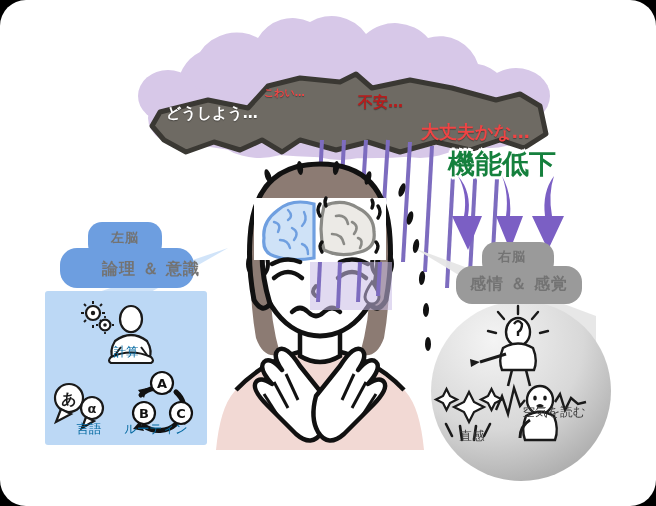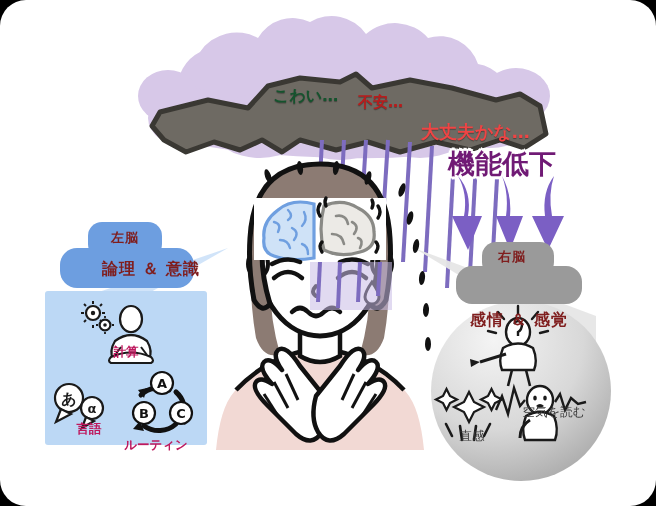--- a/index.html
+++ b/index.html
@@ -5,29 +5,29 @@
   html,body{margin:0;padding:0;background:#000;}
   body{width:656px;height:506px;overflow:hidden;
        font-family:"DejaVu Sans","Liberation Sans",sans-serif;}
   #canvas{position:relative;width:656px;height:506px;background:#ffffff;
           border-radius:26px;overflow:hidden;}
   .abs{position:absolute;}
   svg{display:block;}
   .nosel{user-select:none;}
 
   
-  .pill-text{font-weight:700;letter-spacing:1px;color:#7f1d1d;
+  .pill-text{font-weight:700;letter-spacing:1px;color:#737373;
              text-align:center;white-space:nowrap;}
   .pill-small{font-size:13px;}
   .pill-big{font-size:16px;}
 
-  .cap{font-size:12.5px;color:#be185d;text-align:center;white-space:nowrap;font-weight:bold;}
+  .cap{font-size:12.5px;color:#0369a1;text-align:center;white-space:nowrap;}
   .cap-r{font-size:12.5px;color:#3a3a3a;text-align:center;white-space:nowrap;}
 
-  .headline{font-size:27px;font-weight:700;color:#701a75;white-space:nowrap;
+  .headline{font-size:27px;font-weight:700;color:#15803d;white-space:nowrap;
             text-shadow:
               2px 0 0 #fff, -2px 0 0 #fff, 0 2px 0 #fff, 0 -2px 0 #fff,
               2px 2px 0 #fff, -2px 2px 0 #fff, 2px -2px 0 #fff, -2px -2px 0 #fff,
               3px 0 0 #fff, -3px 0 0 #fff, 0 3px 0 #fff, 0 -3px 0 #fff;}
 </style>
 </head>
 <body>
 
 <div id="canvas">
 
@@ -76,21 +76,22 @@
         M160,112
         L208,100 L248,108 L268,86 L300,78 L340,82 L356,74
         L372,88 L410,80 L452,88 L496,100 L520,94 L540,106
         L546,134 L524,148 L500,140 L470,150 L436,142
         L400,152 L368,142 L336,150 L300,140 L282,152
         L262,140 L240,150 L214,142 L186,152 L164,140
         L152,126 Z"></path>
     </g>
   </svg>
 
-  <div class="abs nosel" style="left:273px;top:86px;color:#14532d;font-weight:700;font-size:16px;text-shadow:0 1px 1px rgba(0,0,0,.35)">こわい…</div>
+  <div class="abs nosel" style="left:166px;top:104px;color:#fff;font-weight:700;font-size:15px;text-shadow:0 1px 1px rgba(0,0,0,.35)">どうしよう…</div>
+  <div class="abs nosel" style="left:264px;top:86px;color:#ef4444;font-weight:700;font-size:10px;text-shadow:0 1px 1px rgba(0,0,0,.35)">こわい…</div>
   <div class="abs nosel" style="left:358px;top:93px;color:#b91c1c;font-weight:700;font-size:15px;text-shadow:0 1px 1px rgba(0,0,0,.35)">不安…</div>
   <div class="abs nosel" style="left:421px;top:120px;color:#ef4444;font-weight:700;font-size:18px;text-shadow:0 1px 1px rgba(0,0,0,.35)">大丈夫かな…</div>
 
   <svg class="abs nosel" style="left:0;top:0" width="656" height="506">
     <g stroke="#7d6cbf" stroke-width="4" stroke-linecap="butt">
       <line x1="322" y1="140" x2="316" y2="258"></line>
       <line x1="344" y1="140" x2="338" y2="268"></line>
       <line x1="366" y1="140" x2="359" y2="258"></line>
       <line x1="388" y1="140" x2="381" y2="250"></line>
       <line x1="410" y1="142" x2="403" y2="262"></line>
@@ -177,21 +178,21 @@
       <g fill="#111" font-size="13" font-weight="700" text-anchor="middle">
         <text x="117" y="97">A</text>
         <text x="99" y="127">B</text>
         <text x="136" y="127">C</text>
       </g>
     </g>
   </svg>
 
   <div class="abs cap nosel" style="left:85px;top:344px;width:82px;">計算</div>
   <div class="abs cap nosel" style="left:56px;top:421px;width:66px;">言語</div>
-  <div class="abs cap nosel" style="left:117px;top:421px;width:78px;margin-top:16px;">ルーティン</div>
+  <div class="abs cap nosel" style="left:117px;top:421px;width:78px;">ルーティン</div>
 
   <svg class="abs nosel" style="left:60px;top:222px" width="140" height="72">
     <g fill="#6d9ee0">
       <rect x="28" y="0" width="74" height="36" rx="14"></rect>
       <rect x="0" y="26" width="134" height="40" rx="17"></rect>
     </g>
   </svg>
   <div class="abs pill-text pill-small nosel" style="left:88px;top:229px;width:74px;">左脳</div>
   <div class="abs pill-text pill-big nosel" style="left:76px;top:259px;width:150px;">論理 ＆ 意識</div>
 
@@ -249,21 +250,21 @@
   <div class="abs cap-r nosel" style="left:440px;top:428px;width:64px;text-align:center;">直感</div>
   <div class="abs cap-r nosel" style="left:508px;top:404px;width:92px;text-align:center;">空気を読む</div>
 
   <svg class="abs nosel" style="left:456px;top:242px" width="132" height="66">
     <g fill="#9a9a9a">
       <rect x="26" y="0" width="72" height="34" rx="14"></rect>
       <rect x="0" y="24" width="126" height="38" rx="16"></rect>
     </g>
   </svg>
   <div class="abs pill-text pill-small nosel" style="left:482px;top:248px;width:60px;">右脳</div>
-  <div class="abs pill-text pill-big nosel" style="left:456px;top:274px;width:126px;margin-top:36px;">感情 ＆ 感覚</div>
+  <div class="abs pill-text pill-big nosel" style="left:456px;top:274px;width:126px;">感情 ＆ 感覚</div>
 
   <svg class="abs nosel" style="left:196px;top:160px" width="256" height="290">
 
     <g>
       <path fill="#f2d9d4" stroke="#111" stroke-width="0" d="
         M124,188 q-52,4 -86,44 q-14,16 -18,58 l208,0 q-4,-42 -18,-58 q-34,-40 -86,-44 z"></path>
       <path fill="none" stroke="#111" stroke-width="4.5" d="
         M40,230 q34,-36 84,-42 q50,6 84,42"></path>
     </g>
 

